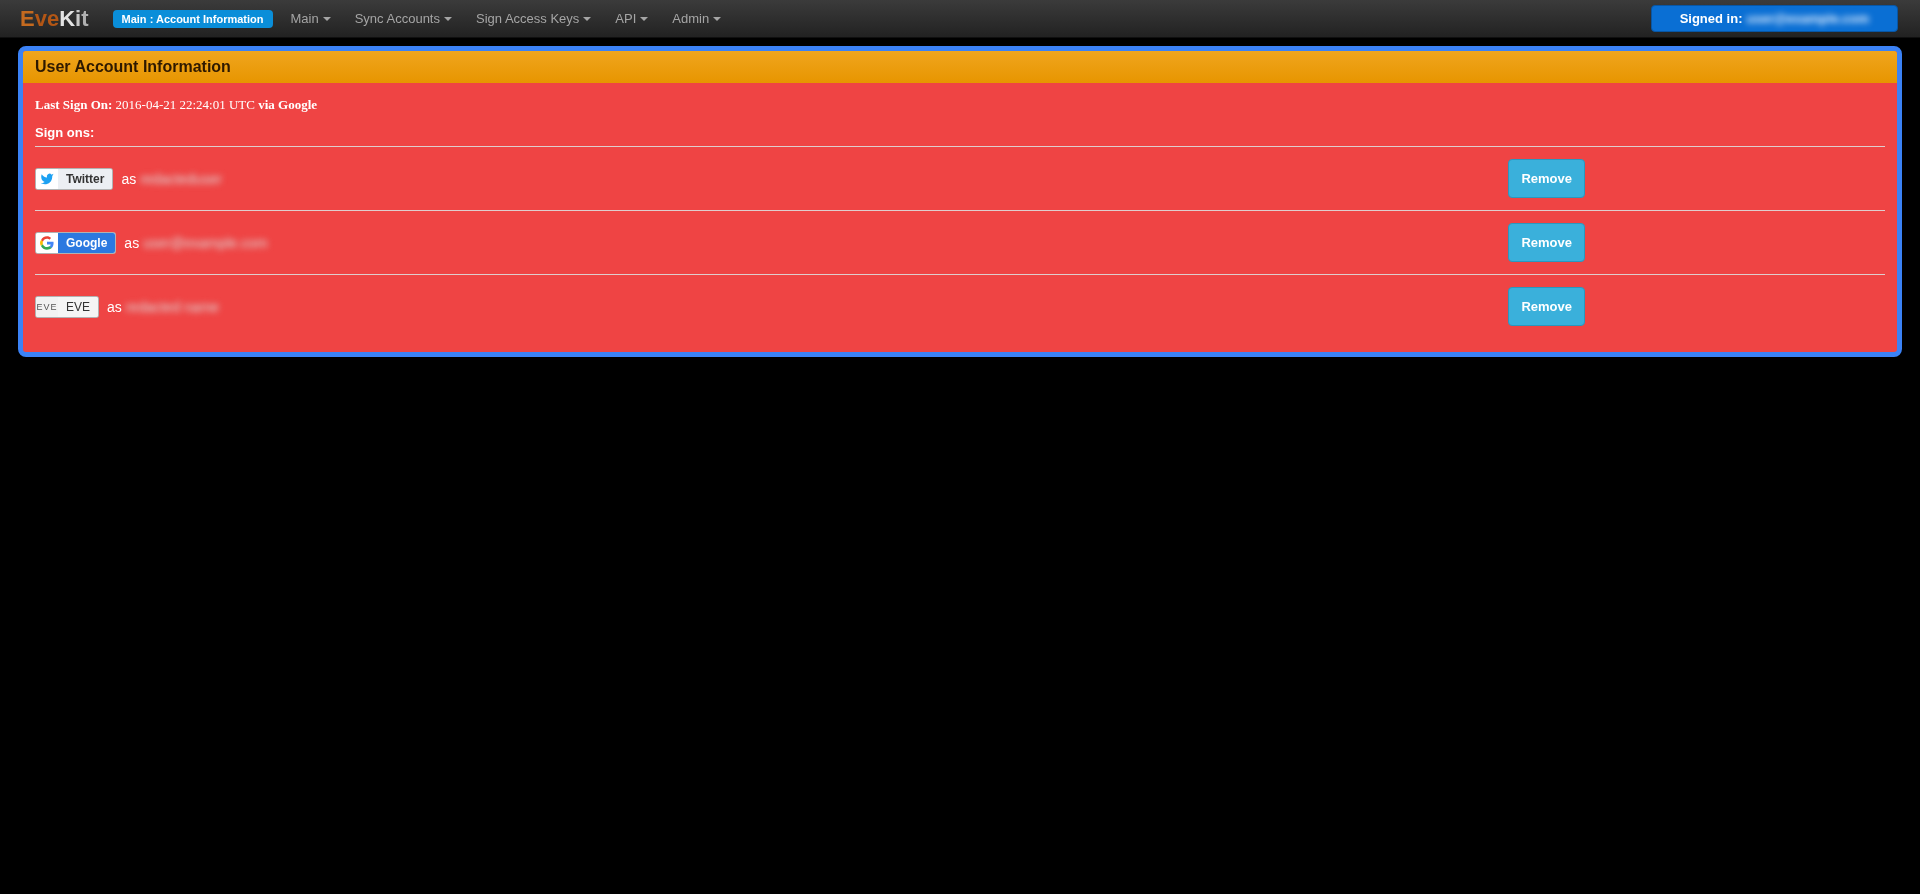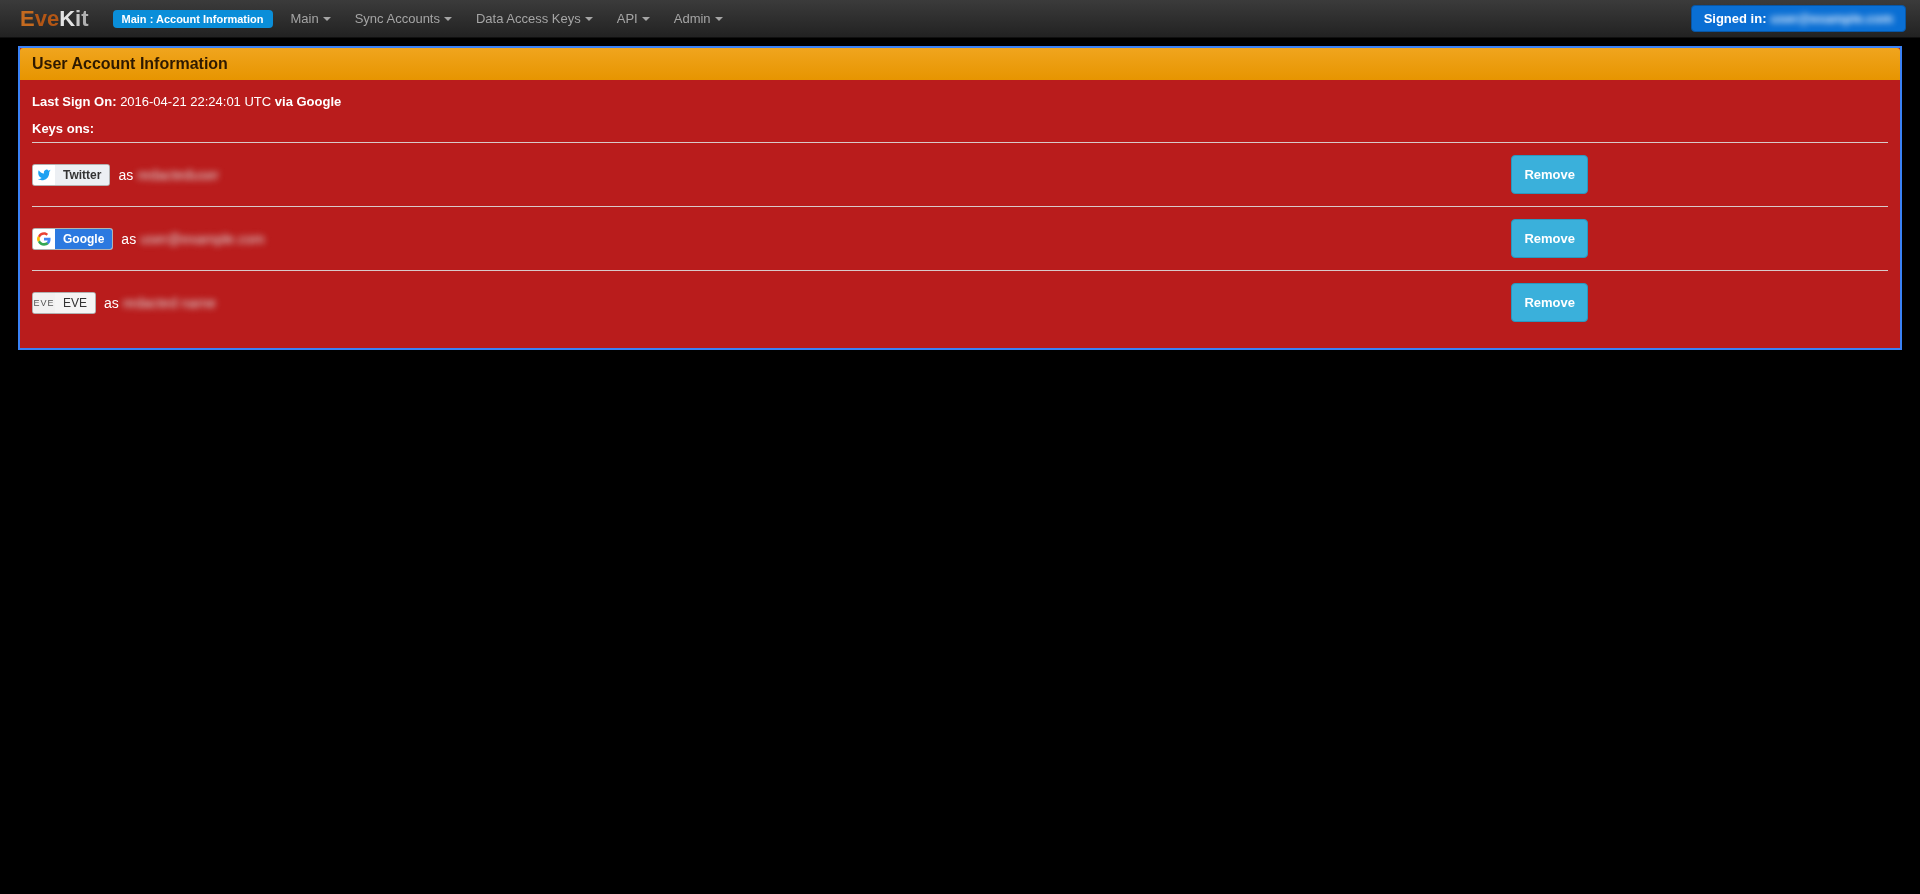--- a/index.html
+++ b/index.html
@@ -61,53 +61,53 @@
   border-right: 4px solid transparent;
   border-top: 4px solid #a5a5a5;
 }
 
 .navbar .spacer { flex: 1; }
 .signed-in {
   background: #0a6fd4;
   border: 1px solid #0856a5;
   color: #fff;
   border-radius: 4px;
-  padding: 5px 12px;
+  padding: 5px 28px;
   font-size: 13px;
   font-weight: bold;
-  margin-right: 4px;
+  margin-right: 12px;
   display: flex;
   align-items: center;
 }
 .signed-in .blurred {
   filter: blur(3px);
   margin-left: 4px;
   color: #eaf3ff;
 }
 
 
 .panel {
   margin: 8px 18px 0 18px;
-  border: 2px solid #3b82f6;
-  border-radius: 0;
-  background: #b91c1c;
+  border: 5px solid #3b82f6;
+  border-radius: 8px;
+  background: #ef4444;
 }
 .panel-header {
   background: linear-gradient(to bottom, #f0a51e 0%, #e79500 100%);
   color: #2e1900;
   font-weight: bold;
   font-size: 16px;
   padding: 7px 12px;
   border-top-left-radius: 3px;
   border-top-right-radius: 3px;
 }
 .panel-body {
   padding: 10px 12px 20px 12px;
 }
-.info-line { font-size: 13px; margin: 4px 0 12px 0; }
+.info-line { font-size: 13px; margin: 4px 0 12px 0; font-family: Liberation Serif, serif; }
 .info-line .lbl { font-weight: bold; color: #fff; }
 .info-line .val { color: #fff; }
 .info-line .bold { font-weight: bold; }
 
 .signons-label { font-weight: bold; font-size: 13px; margin-top: 8px; margin-bottom: 6px; }
 
 hr.sep { border: none; border-top: 1px solid #ddd; opacity: 0.9; margin: 6px 0; }
 
 .signon-row {
   display: flex;
@@ -190,21 +190,21 @@
       </a>
     </li>
     <li>
       <a href="#">
         <span>Sync Accounts</span>
         <span class="caret"></span>
       </a>
     </li>
     <li>
       <a href="#">
-        <span>Data Access Keys</span>
+        <span>Sign Access Keys</span>
         <span class="caret"></span>
       </a>
     </li>
     <li>
       <a href="#">
         <span>API</span>
         <span class="caret"></span>
       </a>
     </li>
     <li>
@@ -225,21 +225,21 @@
   <div class="panel-header">User Account Information</div>
   <div class="panel-body">
 
     <div class="info-line">
       <span class="lbl">Last Sign On:</span>
       <span class="val">2016-04-21 22:24:01 UTC</span>
       <span class="bold">via Google</span>
     </div>
 
 
-    <div class="signons-label">Keys ons:</div>
+    <div class="signons-label">Sign ons:</div>
 
     <hr class="sep">
 
     <div class="signon-row">
       <div class="left">
         <span class="provider-btn twitter">
           <span class="icon-cell">
             <svg class="google-g" viewBox="0 0 24 24" width="14" height="14">
                 <path fill="#1da1f2" d="M23 3a10.9 10.9 0 0 1-3.14 1.53A4.48 4.48 0 0 0 12 8.5v1A10.66 10.66 0 0 1 3 4s-4 9 5 13a11.64 11.64 0 0 1-7 2c9 5 20 0 20-11.5a4.5 4.5 0 0 0-.08-.83A7.72 7.72 0 0 0 23 3z"></path>
               </svg>

